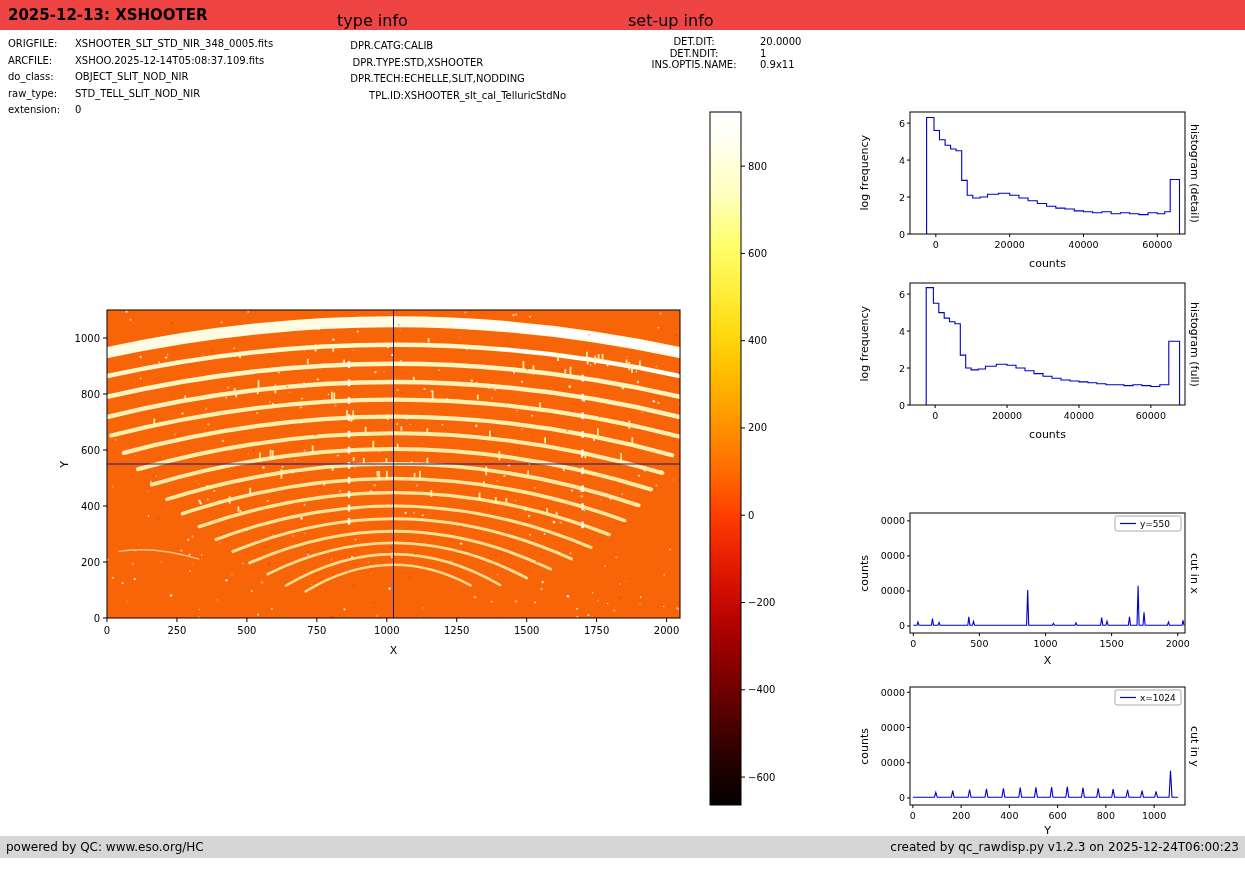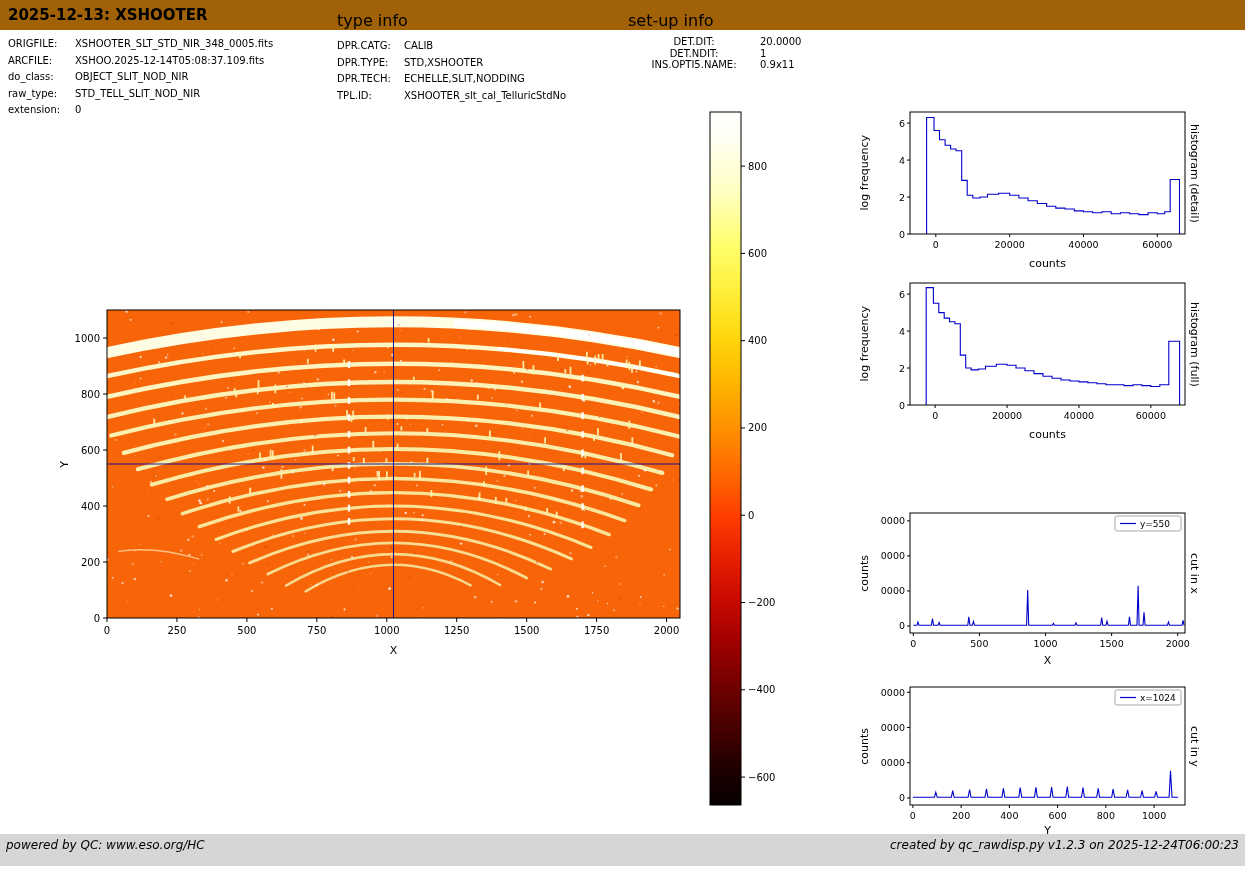--- a/index.html
+++ b/index.html
@@ -2,32 +2,32 @@
 <html><head>
 <meta charset="utf-8">
 <style>
   html,body{margin:0;padding:0;}
   body{
     width:1245px;height:870px;position:relative;overflow:hidden;
     background:#ffffff;font-family:"DejaVu Sans",sans-serif;color:#000;
   }
   svg{position:absolute;}
   svg text{font-family:"DejaVu Sans",sans-serif;}
-  .topbar{position:absolute;left:0;top:0;width:1245px;height:30px;background:#a16207;text-decoration:underline;}
+  .topbar{position:absolute;left:0;top:0;width:1245px;height:30px;background:#ef4444;text-decoration:underline;}
   .title{position:absolute;left:8px;top:6px;font-size:15px;font-weight:bold;}
   .sec-label{position:absolute;top:11px;font-size:16px;}
   #type-info-label{left:337px;}
   #setup-info-label{left:628px;}
   .meta{position:absolute;font-size:10px;}
   .meta .row{display:flex;line-height:16.5px;white-space:nowrap;}
   .meta .lbl{display:inline-block;}
   #file-info{left:8px;top:36px;}
   #file-info .lbl{width:67px;}
   #type-info{left:337px;top:38px;}
-  #type-info .lbl{width:67px;}
+  #type-info .lbl{width:67px;text-align:right;}
   #setup-info{left:628px;top:36px;font-size:10px;text-align:center;}
   #setup-info .row{line-height:11.5px;}
   #setup-info .lbl{width:132px;}
   .vtext{position:absolute;display:flex;align-items:center;justify-content:center;width:16px;}
   .vtext span{writing-mode:vertical-rl;font-size:11px;white-space:nowrap;}
   .vtext.up span{transform:rotate(180deg);}
   .xlab{position:absolute;text-align:center;font-size:11px;}
   #svg-main{left:60px;top:295px;}
   #main-ylab{left:56px;top:310px;height:308px;}
   #main-xlab{left:107px;top:644px;width:573px;}
@@ -41,21 +41,21 @@
   #hf-xlab{left:910px;top:428px;width:275px;}
   #hf-rlab{left:1186px;top:283px;height:122px;}
   #svg-cut-x{left:880px;top:506px;}
   #cx-ylab{left:856px;top:513px;height:120px;}
   #cx-xlab{left:910px;top:654px;width:275px;}
   #cx-rlab{left:1186px;top:513px;height:120px;}
   #svg-cut-y{left:880px;top:680px;}
   #cy-ylab{left:856px;top:687px;height:118px;}
   #cy-xlab{left:910px;top:824px;width:275px;}
   #cy-rlab{left:1186px;top:687px;height:118px;}
-  .footer{position:absolute;left:0;bottom:4px;width:1245px;height:32px;background:#d6d6d6;font-size:12px;line-height:22px;font-style:italic;}
+  .footer{position:absolute;left:0;bottom:12px;width:1245px;height:22px;background:#d6d6d6;font-size:12px;line-height:22px;}
   .footer .fl{position:absolute;left:6px;}
   .footer .fr{position:absolute;right:6px;}
 </style>
 </head>
 <body>
 
 <div class="topbar">
   <div class="title">2025-12-13: XSHOOTER</div>
   <div class="sec-label" id="type-info-label">type info</div>
   <div class="sec-label" id="setup-info-label">set-up info</div>

